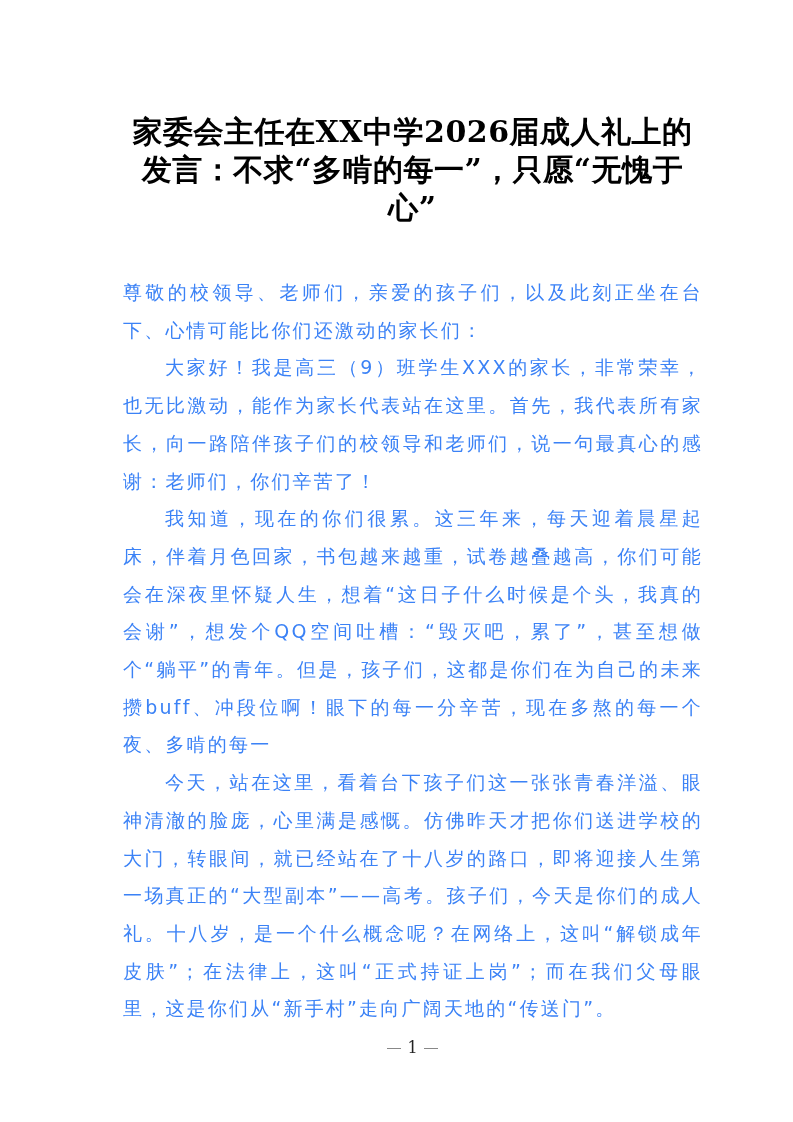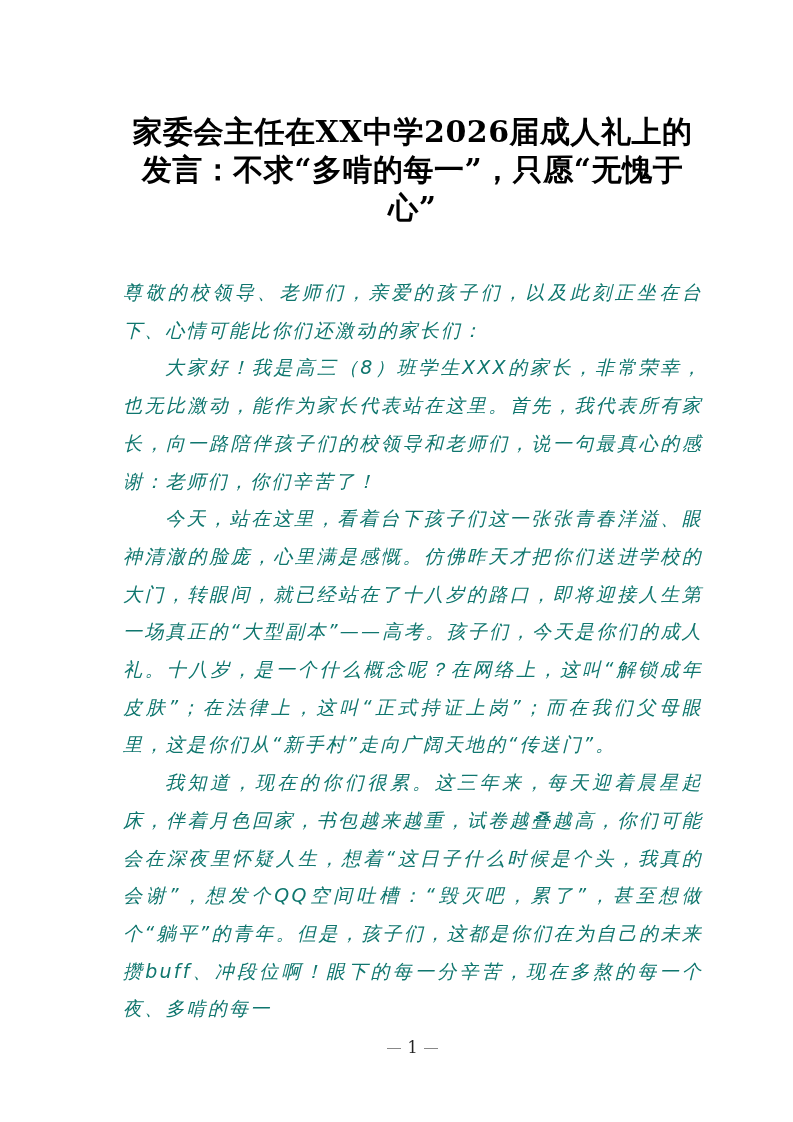--- a/index.html
+++ b/index.html
@@ -6,21 +6,21 @@
   body { width: 793px; height: 1122px; position: relative; overflow: hidden; }
   .page { position: absolute; left: 16px; top: 0; width: 793px; height: 1122px; background: #fff; }
   .title {
     position: absolute; left: 100px; top: 113px; width: 593px;
     text-align: center; font-family: "DejaVu Serif", serif; font-weight: bold;
     font-size: 30px; line-height: 38px; color: #000; letter-spacing: 0.5px;
   }
   .body-text {
     position: absolute; left: 107px; top: 274px; width: 580px;
     font-family: "DejaVu Sans", sans-serif; font-size: 19px; line-height: 37.7px;
-    color: #0f766e; text-align: justify; text-justify: inter-character; font-style: italic;
+    color: #3b82f6; text-align: justify; text-justify: inter-character;
   }
   .body-text p { margin: 0; letter-spacing: 2.2px; }
   .body-text p.indent { text-indent: 42px; }
   .footer {
     position: absolute; left: 0; width: 793px; top: 1038px; text-align: center;
     font-family: "DejaVu Serif", serif; font-size: 16px; color: #222;
   }
   .footer .dash { display: inline-block; width: 14px; height: 1px; background: #888; vertical-align: middle; margin: 0 6px; }
 </style>
 </head>
@@ -28,21 +28,21 @@
 
 <div class="page">
   <div class="title">
     <div>家委会主任在XX中学2026届成人礼上的</div>
     <div>发言：不求“多啃的每一”，只愿“无愧于</div>
     <div>心”</div>
   </div>
 
   <div class="body-text">
     <p>尊敬的校领导、老师们，亲爱的孩子们，以及此刻正坐在台下、心情可能比你们还激动的家长们：</p>
-    <p class="indent">大家好！我是高三（8）班学生XXX的家长，非常荣幸，也无比激动，能作为家长代表站在这里。首先，我代表所有家长，向一路陪伴孩子们的校领导和老师们，说一句最真心的感谢：老师们，你们辛苦了！</p>
+    <p class="indent">大家好！我是高三（9）班学生XXX的家长，非常荣幸，也无比激动，能作为家长代表站在这里。首先，我代表所有家长，向一路陪伴孩子们的校领导和老师们，说一句最真心的感谢：老师们，你们辛苦了！</p>
+    <p class="indent">我知道，现在的你们很累。这三年来，每天迎着晨星起床，伴着月色回家，书包越来越重，试卷越叠越高，你们可能会在深夜里怀疑人生，想着“这日子什么时候是个头，我真的会谢”，想发个QQ空间吐槽：“毁灭吧，累了”，甚至想做个“躺平”的青年。但是，孩子们，这都是你们在为自己的未来攒buff、冲段位啊！眼下的每一分辛苦，现在多熬的每一个夜、多啃的每一</p>
     <p class="indent">今天，站在这里，看着台下孩子们这一张张青春洋溢、眼神清澈的脸庞，心里满是感慨。仿佛昨天才把你们送进学校的大门，转眼间，就已经站在了十八岁的路口，即将迎接人生第一场真正的“大型副本”——高考。孩子们，今天是你们的成人礼。十八岁，是一个什么概念呢？在网络上，这叫“解锁成年皮肤”；在法律上，这叫“正式持证上岗”；而在我们父母眼里，这是你们从“新手村”走向广阔天地的“传送门”。</p>
-    <p class="indent">我知道，现在的你们很累。这三年来，每天迎着晨星起床，伴着月色回家，书包越来越重，试卷越叠越高，你们可能会在深夜里怀疑人生，想着“这日子什么时候是个头，我真的会谢”，想发个QQ空间吐槽：“毁灭吧，累了”，甚至想做个“躺平”的青年。但是，孩子们，这都是你们在为自己的未来攒buff、冲段位啊！眼下的每一分辛苦，现在多熬的每一个夜、多啃的每一</p>
   </div>
 
   <div class="footer">
     <span class="dash"></span><span>1</span><span class="dash"></span>
   </div>
 </div>
 
 </body></html>

